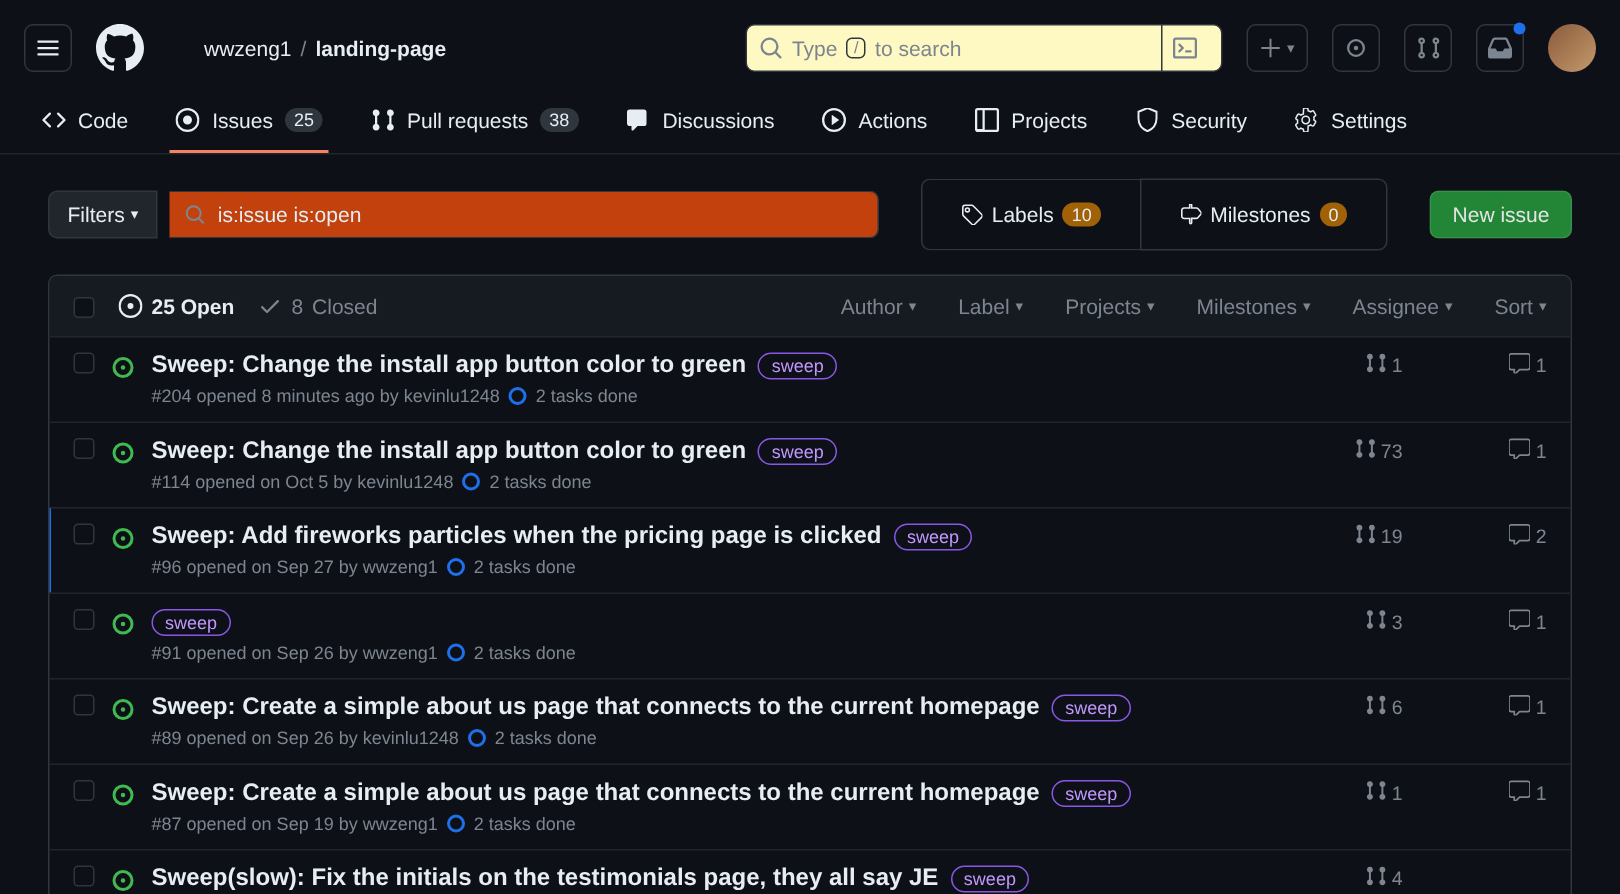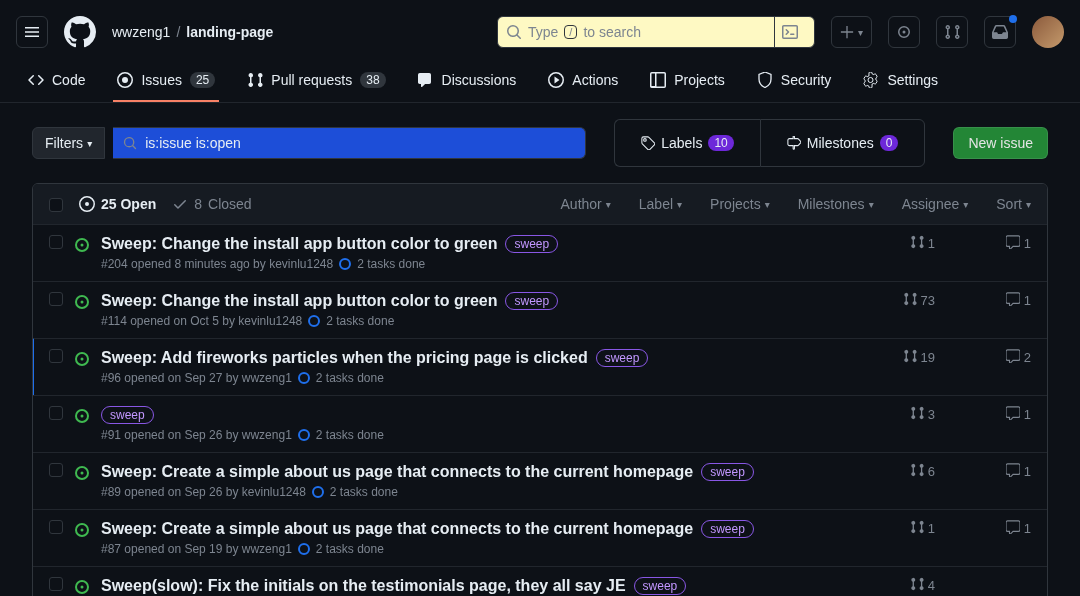--- a/index.html
+++ b/index.html
@@ -1,42 +1,42 @@
 <!DOCTYPE html>
 <html><head>
 <meta charset="utf-8">
 <style>
 * { margin:0; padding:0; box-sizing:border-box; font-family:-apple-system,BlinkMacSystemFont,"Segoe UI",Helvetica,Arial,sans-serif; }
 body { background:#0d1117; color:#e6edf3; width:1080px; height:596px; overflow:hidden; font-size:14px; }
 .topbar { display:flex; align-items:center; padding:16px; gap:16px; }
 .hamburger { width:32px; height:32px; border:1px solid #30363d; border-radius:6px; display:flex; align-items:center; justify-content:center; cursor:pointer; }
 .logo { width:32px; height:32px; display:flex; align-items:center; justify-content:center; }
-.breadcrumb { display:flex; align-items:center; gap:6px; font-size:14px; }
+.breadcrumb { display:flex; align-items:center; gap:6px; font-size:14px;margin-left:24px; }
 .breadcrumb a { color:#e6edf3; text-decoration:none; }
 .breadcrumb .sep { color:#7d8590; }
 .breadcrumb .repo { font-weight:600; }
 .spacer { flex:1; }
 .search { display:flex; align-items:center; border:1px solid #30363d; border-radius:6px; padding:0 8px; height:32px; width:318px; color:#7d8590; gap:6px; background:#fef9c3; }
 .search .slash { border:1px solid #30363d; border-radius:4px; padding:0 4px; font-size:11px; color:#7d8590; }
 .icon-btn { width:32px; height:32px; border:1px solid #30363d; border-radius:6px; display:flex; align-items:center; justify-content:center; cursor:pointer; color:#7d8590; }
 .cmd-btn { width:32px; height:32px; border-left:1px solid #30363d; display:flex; align-items:center; justify-content:center; }
 .add-btn { height:32px; border:1px solid #30363d; border-radius:6px; padding:0 8px; display:flex; align-items:center; gap:4px; color:#7d8590; cursor:pointer; }
 .notif-wrap { position:relative; }
 .notif-dot { position:absolute; top:-2px; right:-2px; width:8px; height:8px; border-radius:50%; background:#1f6feb; }
 .avatar { width:32px; height:32px; border-radius:50%; background:linear-gradient(135deg,#8b5a3c,#c49a6c); cursor:pointer; }
 .tabs { display:flex; align-items:center; padding:0 16px; gap:8px; border-bottom:1px solid #21262d; }
 .tab { display:flex; align-items:center; gap:8px; padding:8px 12px 14px; color:#e6edf3; font-size:14px; cursor:pointer; position:relative; }
 .tab.active::after { content:''; position:absolute; bottom:0; left:8px; right:8px; height:2px; background:#f78166; }
 .tab .cnt { background:#30363d; border-radius:10px; padding:1px 6px; font-size:12px; }
 .subhead { display:flex; align-items:center; padding:16px 32px; gap:8px; }
 .filters-btn { display:flex; align-items:center; gap:4px; background:#21262d; border:1px solid #30363d; border-radius:6px 0 0 6px; padding:6px 12px; height:32px; cursor:pointer; font-size:14px; }
-.filter-input { flex:1; display:flex; align-items:center; gap:8px; border:1px solid #30363d; border-left:none; border-radius:0 6px 6px 0; height:32px; padding:0 10px; background:#1d4ed8; color:#7d8590; }
+.filter-input { flex:1; display:flex; align-items:center; gap:8px; border:1px solid #30363d; border-left:none; border-radius:0 6px 6px 0; height:32px; padding:0 10px; background:#c2410c; color:#7d8590; }
 .filter-input input { background:transparent; border:none; outline:none; color:#e6edf3; flex:1; font-size:14px; }
 .pill-btn { display:flex; align-items:center; gap:6px; border:1px solid #30363d; border-radius:6px; padding:6px 26px; height:48px; cursor:pointer; font-size:14px; }
-.pill-btn .cnt { background:#6d28d9; border-radius:10px; padding:1px 6px; font-size:12px; }
+.pill-btn .cnt { background:#a16207; border-radius:10px; padding:1px 6px; font-size:12px; }
 .pill-btn.left { border-radius:6px 0 0 6px; border-right:none; }
 .pill-btn.right { border-radius:0 6px 6px 0; }
 .new-issue { background:#238636; border:1px solid rgba(240,246,252,0.1); border-radius:6px; padding:6px 14px; height:32px; cursor:pointer; color:#e5e5e5; font-weight:500; font-size:14px; }
 .listbox { margin:0 32px; border:1px solid #30363d; border-radius:6px; overflow:hidden; }
 .listhead { display:flex; align-items:flex-end; padding:12px 16px; background:#161b22; border-bottom:1px solid #21262d; gap:16px; font-size:14px; }
 .cb { width:14px; height:14px; border:1px solid #30363d; border-radius:3px; cursor:pointer; background:#0d1117; }
 .state-tabs { display:flex; gap:16px; }
 .state-tabs .s { display:flex; align-items:center; gap:6px; cursor:pointer; }
 .state-tabs .closed { color:#7d8590; }
 .listhead-filters { display:flex; gap:28px; margin-left:auto; color:#7d8590; font-size:14px; }

